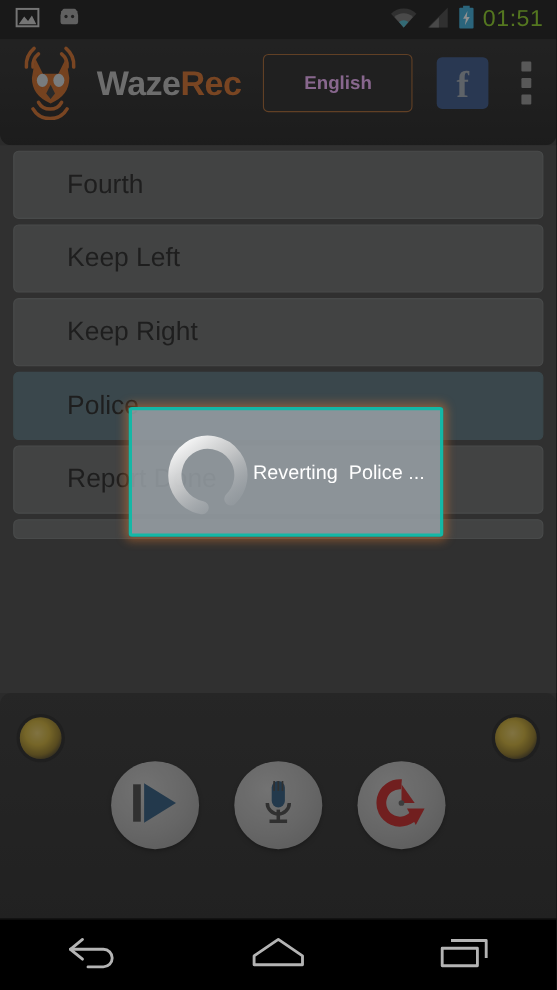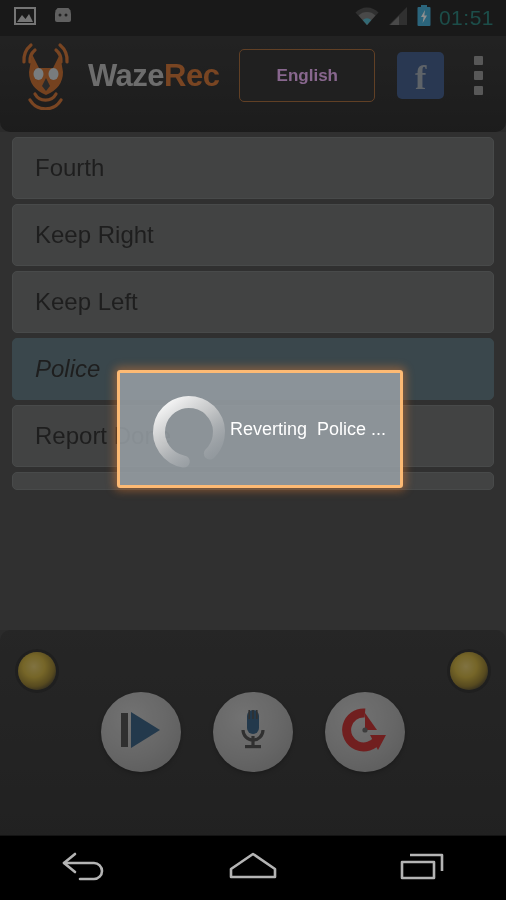--- a/index.html
+++ b/index.html
@@ -11,21 +11,21 @@
   #phone { position:relative; width:506px; height:900px; background:#2f2f2f; overflow:hidden; }
 
   
   #statusbar {
     position:absolute; left:0; top:0; width:506px; height:36px;
     background:#0a0a0a; display:flex; align-items:center;
     padding:0 12px 0 14px;
   }
   #statusbar .left { display:flex; align-items:center; gap:14px; }
   #statusbar .right { margin-left:auto; display:flex; align-items:center; gap:7px; }
-  .sb-clock { color:#0f766e; font-size:21px; letter-spacing:.5px; font-family:"Liberation Sans", sans-serif; }
+  .sb-clock { color:#84cc16; font-size:21px; letter-spacing:.5px; font-family:"Liberation Sans", sans-serif; }
   .sb-icon { display:block; }
 
   
   #appbar {
     position:absolute; left:0; top:36px; width:506px; height:96px;
     background:linear-gradient(#1d1d1d,#151515 60%,#101010);
     border-radius:0 0 10px 10px;
     display:flex; align-items:center; padding:0 14px 17px 10px;
   }
   #logo-wrap { display:flex; align-items:center; gap:6px; }
@@ -51,24 +51,24 @@
   #overflow-btn i { display:block; width:9px; height:9px; background:#8d8d8d; border-radius:1px; }
 
   
   #list {
     position:absolute; left:0; top:132px; width:506px; height:498px;
     background:#393939; padding:5px 12px 0 12px; overflow:hidden;
   }
   .row {
     height:62px; margin-bottom:5px;
     background:#5e6060; border:1px solid #6c7070; border-radius:5px;
-    display:flex; align-items:center; padding-left:22px;
+    display:flex; align-items:center; padding-left:48px;
     color:#141414; font-size:24px;
   }
-  .row.selected { background:#4e6a73; border-color:#4e6a73;font-style:italic; }
+  .row.selected { background:#4e6a73; border-color:#4e6a73; }
   .row.partial { height:18px; overflow:hidden; margin-bottom:0; }
 
   
   #deck {
     position:absolute; left:0; top:630px; width:506px; height:205px;
     background:linear-gradient(#242424,#1b1b1b);
     border-radius:10px 10px 0 0;
   }
   .screw { position:absolute; width:38px; height:38px; border-radius:50%;
     background:radial-gradient(circle at 42% 38%, #e0c45e 0%, #c9a828 34%, #8a6f16 62%, #3a3118 78%, #1a1a1a 100%);
@@ -84,21 +84,21 @@
   }
 
   
   #scrim {
     position:absolute; left:0; top:0; width:506px; height:835px;
     background:rgba(40,40,40,.52); pointer-events:none;
   }
   #dialog {
     position:absolute; left:117px; top:370px; width:286px; height:118px;
     background:rgba(150,158,164,.88);
-    border:3px solid #fdba74; border-radius:3px;
+    border:3px solid #14b8a6; border-radius:3px;
     box-shadow:0 0 9px 3px rgba(224,122,48,.45);
     display:flex; align-items:center;
   }
   #spinner { position:absolute; left:26px; top:16px; width:86px; height:86px; }
   #dlg-text {
     position:absolute; left:110px; right:6px; top:0; bottom:0;
     display:flex; align-items:center;
     color:#ffffff; font-size:18px; white-space:pre;
   }
 
@@ -194,24 +194,24 @@
       <i></i>
       <i></i>
     </div>
   </div>
 
   <div id="list">
     <div class="row">
         <span>Fourth</span>
       </div>
     <div class="row">
+        <span>Keep Left</span>
+      </div>
+    <div class="row">
         <span>Keep Right</span>
-      </div>
-    <div class="row">
-        <span>Keep Left</span>
       </div>
     <div class="row selected">
         <span>Police</span>
       </div>
     <div class="row">
         <span>Report Done</span>
       </div>
     <div class="row partial"></div>
   </div>
 

